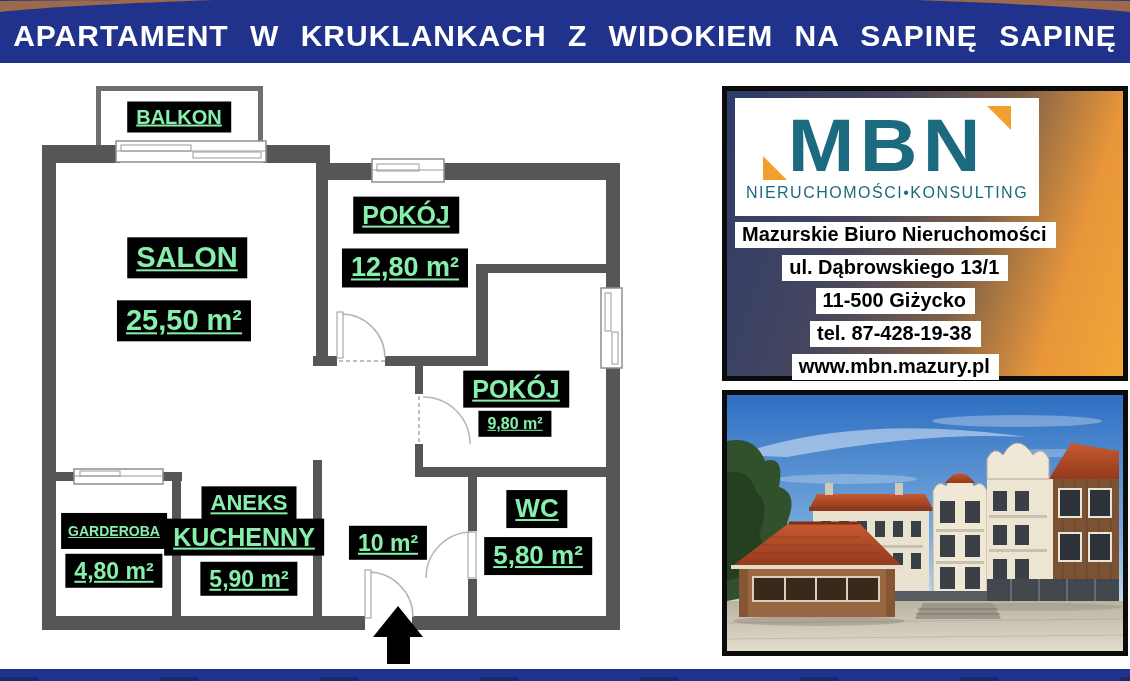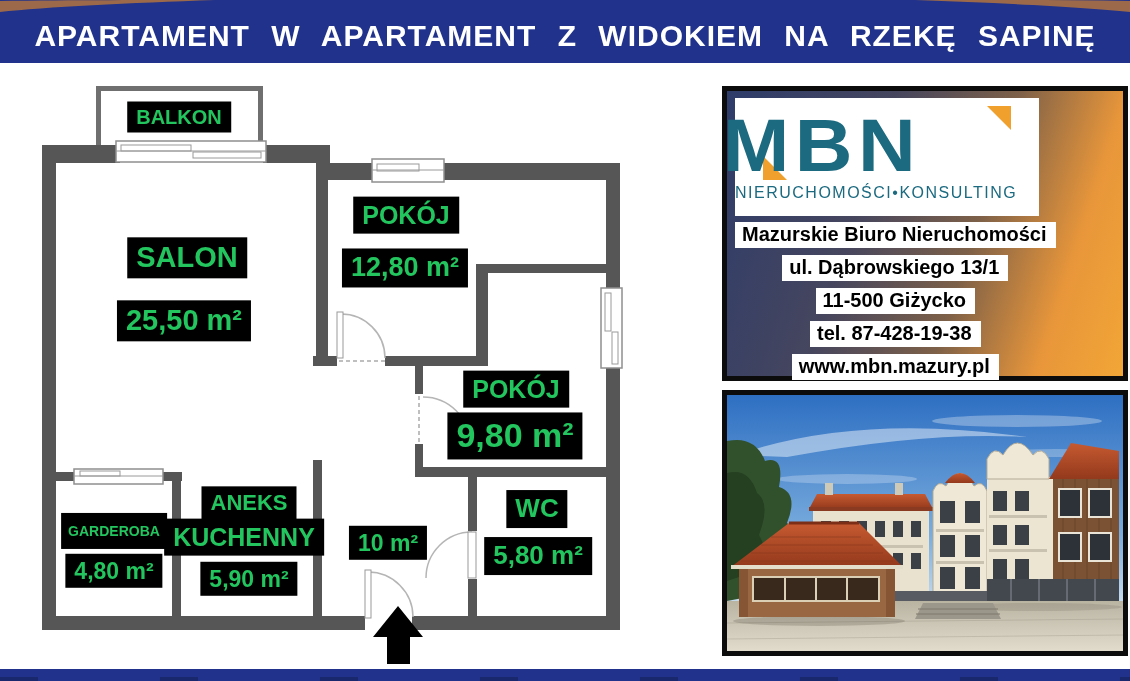--- a/index.html
+++ b/index.html
@@ -11,30 +11,30 @@
           display:flex;align-items:center;justify-content:center;}
   .banner .title{color:#ffffff;font-weight:700;font-size:30px;letter-spacing:1px;
                  word-spacing:12px;white-space:nowrap;padding-top:8px;}
   .swoosh{position:absolute;top:0;width:215px;height:12px;}
   .sw-l{left:0;}
   .sw-r{right:0;transform:scaleX(-1);}
 
   
   .plan{position:absolute;left:0;top:0;width:726px;height:681px;}
   .plan svg{position:absolute;left:0;top:0;}
-  .lbl{position:absolute;transform:translate(-50%,-50%);background:#000;color:#22c55e;
-       font-weight:700;white-space:nowrap;padding:4px 9px;line-height:1.15;}
+  .lbl{position:absolute;transform:translate(-50%,-50%);background:#000;color:#86efac;
+       font-weight:700;white-space:nowrap;padding:4px 9px;line-height:1.15;text-decoration:underline;}
   .lbl.small{padding:10px 7px;}
 
   
   .brand{position:absolute;left:722px;top:86px;width:406px;height:295px;box-sizing:border-box;
          border:5px solid #0c0c0c;
          background:linear-gradient(108deg,#2e3c6a 0%,#46465e 35%,#7d6048 60%,#e8963a 82%,#f2a636 100%);}
   .logo-box{position:absolute;left:8px;top:7px;width:304px;height:118px;background:#ffffff;
-            display:flex;flex-direction:column;justify-content:center;}
+            display:flex;flex-direction:column;align-items:center;justify-content:center;}
   .mbn{color:#1b6a80;font-weight:700;font-size:74px;line-height:0.92;letter-spacing:5px;
        transform:scaleX(1.08);}
   .mbn-sub{color:#1b6a80;font-family:Liberation Sans, sans-serif;font-size:16px;
            letter-spacing:1.5px;margin-top:3px;white-space:nowrap;}
   .tri{position:absolute;width:0;height:0;}
   .tri-tr{top:8px;right:28px;border-left:24px solid transparent;border-top:24px solid #f0a02c;}
   .tri-bl{bottom:36px;left:28px;border-right:24px solid transparent;border-bottom:24px solid #f0a02c;}
   .contacts{position:absolute;left:8px;top:131px;display:flex;flex-direction:column;
             align-items:center;gap:7px;}
   .strip{background:#ffffff;color:#000;font-weight:700;font-size:20px;padding:1px 9px 2px 7px;
@@ -55,21 +55,21 @@
 
 <div class="page">
 
   <header class="banner">
     <svg class="swoosh sw-l" viewBox="0 0 215 12" preserveAspectRatio="none">
       <path d="M0,1 C70,0 150,0 215,0 C130,3 45,7 0,12 Z" fill="#9c6a4a"></path>
     </svg>
     <svg class="swoosh sw-r" viewBox="0 0 215 12" preserveAspectRatio="none">
       <path d="M0,1 C70,0 150,0 215,0 C130,3 45,7 0,12 Z" fill="#9c6a4a"></path>
     </svg>
-    <div class="title">APARTAMENT W APARTAMENT Z WIDOKIEM NA RZEKĘ SAPINĘ</div>
+    <div class="title">APARTAMENT W KRUKLANKACH Z WIDOKIEM NA SAPINĘ SAPINĘ</div>
   </header>
 
   <div class="plan">
     <svg width="726" height="681" viewBox="0 0 726 681">
 
       <g fill="#6f6f6f">
         <rect x="96" y="86" width="5" height="59"></rect>
         <rect x="96" y="86" width="167" height="5"></rect>
         <rect x="258" y="86" width="5" height="59"></rect>
       </g>
@@ -144,21 +144,21 @@
 
       <polygon points="398,606 423,637 410,637 410,664 387,664 387,637 373,637" fill="#000000"></polygon>
     </svg>
 
     <div class="lbl" style="left:179px;top:117px;font-size:20px">BALKON</div>
     <div class="lbl" style="left:187px;top:258px;font-size:29px">SALON</div>
     <div class="lbl" style="left:184px;top:321px;font-size:29px">25,50 m²</div>
     <div class="lbl" style="left:406px;top:215px;font-size:25px">POKÓJ</div>
     <div class="lbl" style="left:405px;top:268px;font-size:27px">12,80 m²</div>
     <div class="lbl" style="left:516px;top:389px;font-size:25px">POKÓJ</div>
-    <div class="lbl" style="left:515px;top:436px;font-size:34px">9,80 m²</div>
+    <div class="lbl" style="left:515px;top:424px;font-size:16px">9,80 m²</div>
     <div class="lbl small" style="left:114px;top:531px;font-size:14px">GARDEROBA</div>
     <div class="lbl" style="left:114px;top:571px;font-size:23px">4,80 m²</div>
     <div class="lbl" style="left:249px;top:503px;font-size:22px">ANEKS</div>
     <div class="lbl" style="left:244px;top:537px;font-size:25px">KUCHENNY</div>
     <div class="lbl" style="left:249px;top:579px;font-size:23px">5,90 m²</div>
     <div class="lbl" style="left:388px;top:543px;font-size:23px">10 m²</div>
     <div class="lbl" style="left:537px;top:509px;font-size:26px">WC</div>
     <div class="lbl" style="left:538px;top:556px;font-size:26px">5,80 m²</div>
   </div>
 

